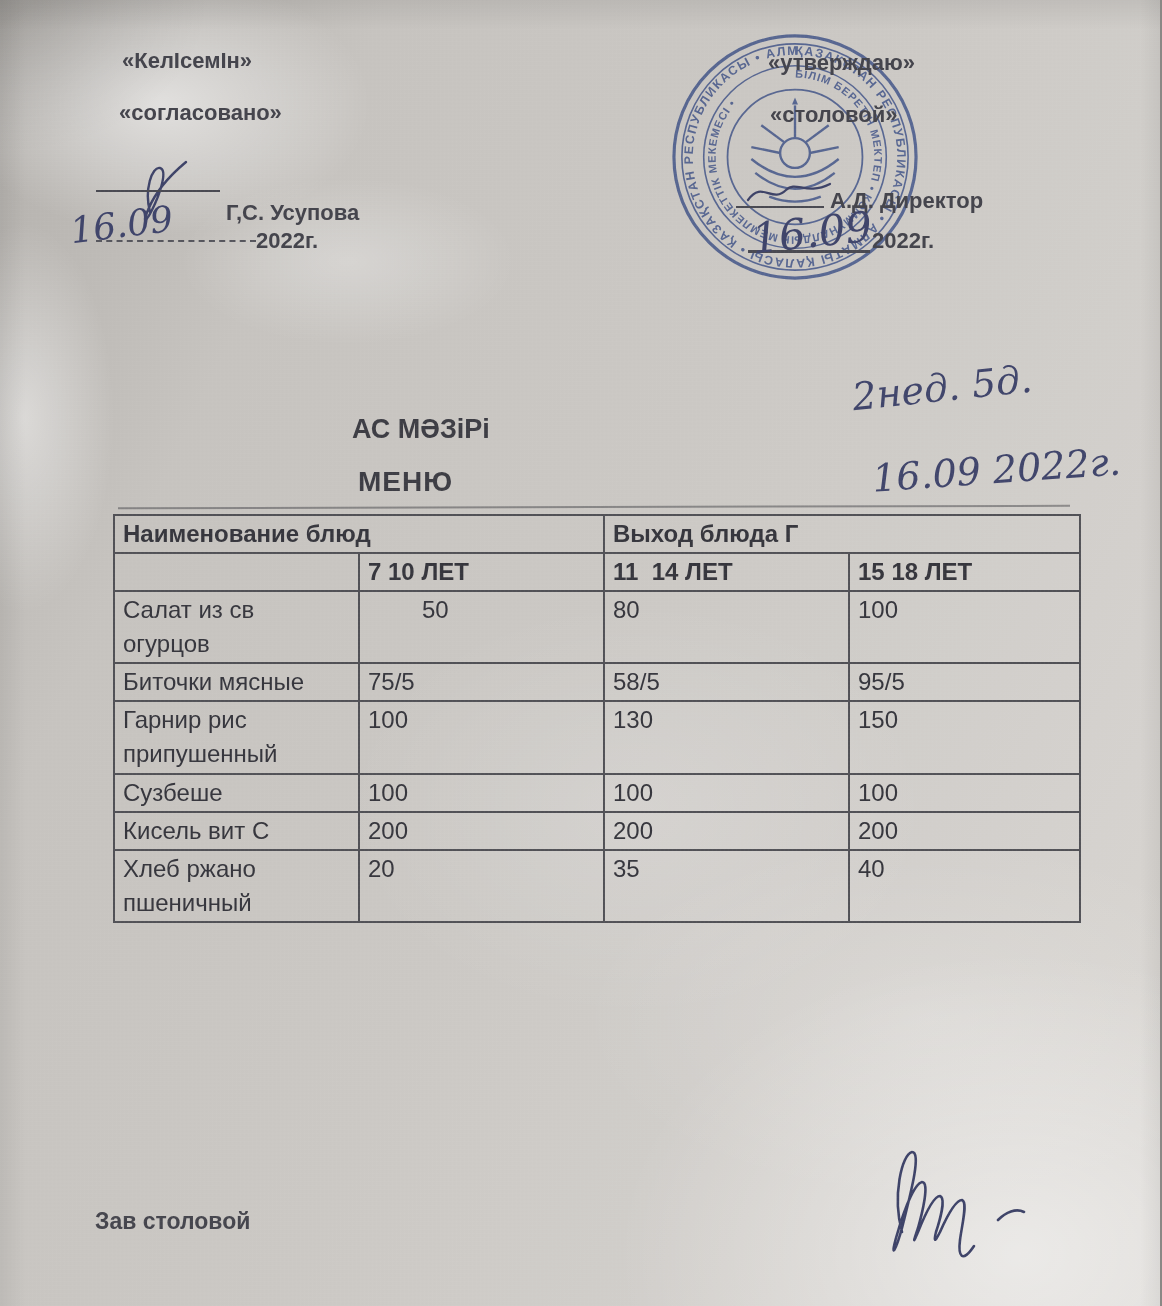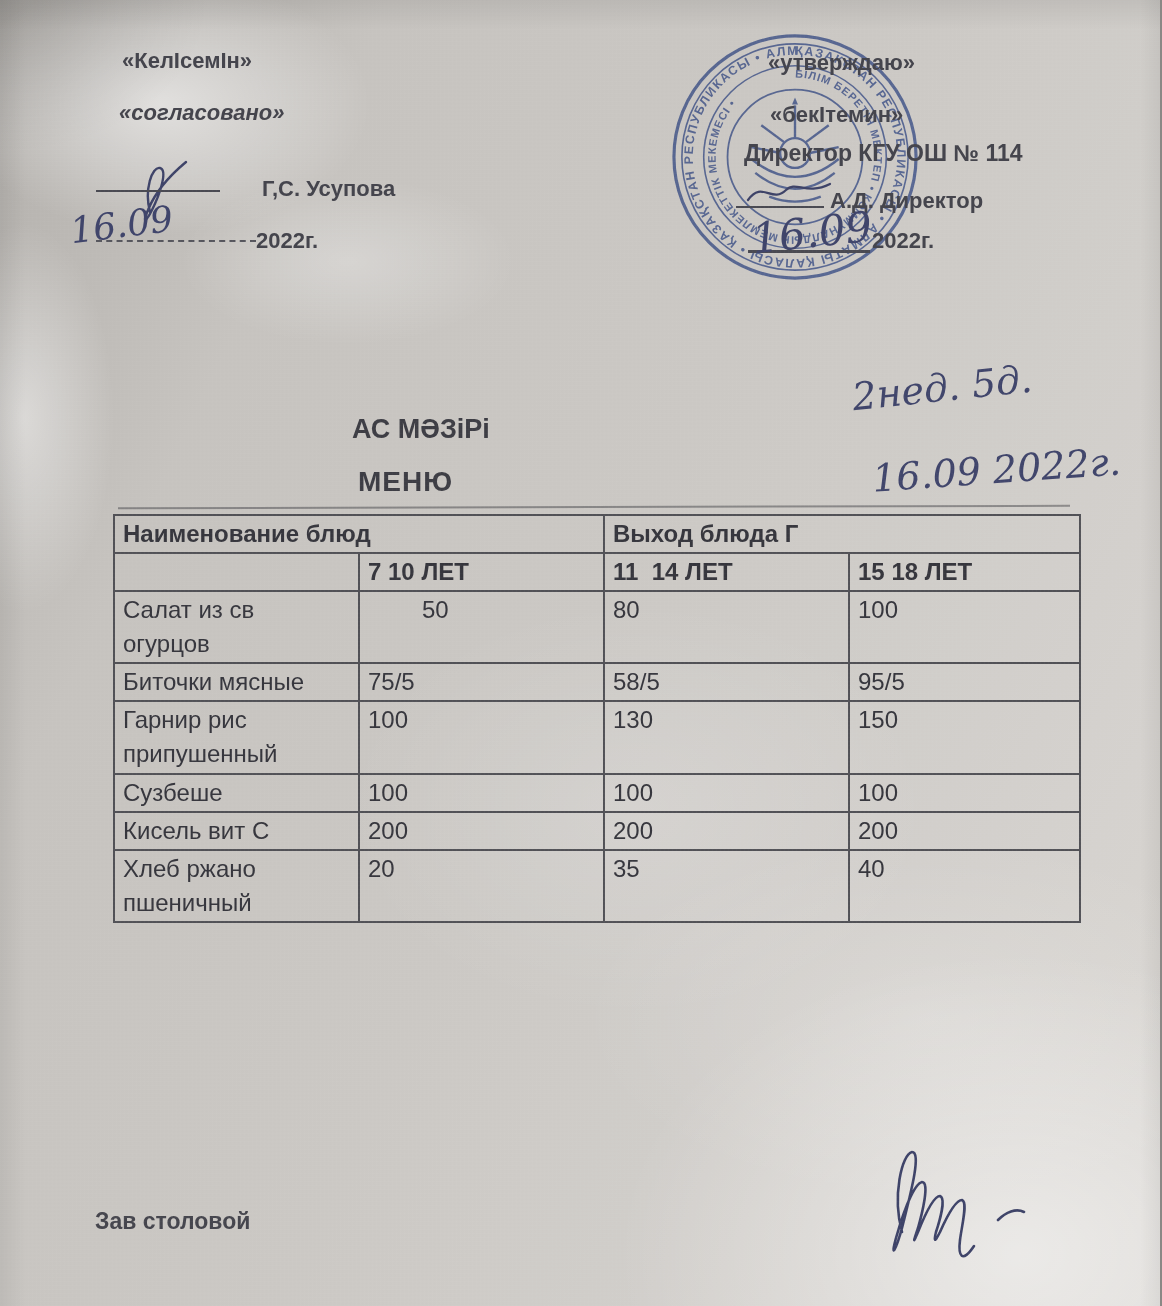--- a/index.html
+++ b/index.html
@@ -102,33 +102,32 @@
       <line x1="145" y1="126" x2="174" y2="120"></line>
       <line x1="119" y1="115" x2="96" y2="98"></line>
       <line x1="141" y1="115" x2="164" y2="98"></line>
       <path d="M86,132 Q108,150 130,150 Q152,150 174,132"></path>
       <path d="M90,146 Q110,162 130,162 Q150,162 170,146"></path>
       <path d="M104,170 Q130,180 156,170"></path>
     </g>
   </svg>
 
   <div class="typed q overstamp" style="left:122px;top:48px;">«КелІсемІн»</div>
-  <div class="typed q overstamp" style="left:119px;top:100px;font-style:italic;">«согласовано»</div>
+  <div class="typed q overstamp" style="left:119px;top:100px;">«согласовано»</div>
   <svg class="sig" style="left:120px;top:158px;" width="120" height="62">
     <path d="M30,54 C24,32 32,8 40,10 C48,12 40,36 32,52 C26,64 22,66 28,52 C36,32 54,14 66,4" stroke-width="2.4"></path>
   </svg>
   <div class="sigline" style="left:96px;top:190px;width:124px;"></div>
-  <div class="typed nm overstamp" style="left:226px;top:176px;margin-left:36px;">Г,С. Усупова</div>
+  <div class="typed nm overstamp" style="left:226px;top:200px;">Г,С. Усупова</div>
   <div class="ink overstamp" style="left:70px;top:204px;font-size:36px;transform:rotate(-7deg);">16.09</div>
   <div class="dashline" style="left:96px;top:240px;width:160px;"></div>
   <div class="typed yr overstamp" style="left:256px;top:228px;">2022г.</div>
 
   <div class="typed q overstamp" style="left:768px;top:50px;">«утверждаю»</div>
-  <div class="typed q overstamp" style="left:770px;top:102px;">«бекІтемин»</div>
-  <div class="typed org overstamp" style="left:744px;top:140px;">Директор КГУ ОШ № 114</div>
+  <div class="typed q overstamp" style="left:770px;top:102px;">«столовой»</div>
   <svg class="sig overstamp" style="left:742px;top:168px;" width="100" height="44">
     <path d="M6,32 C20,12 30,36 44,22 C54,12 64,28 88,16" stroke-width="2.2"></path>
   </svg>
   <div class="sigline" style="left:736px;top:206px;width:88px;"></div>
   <div class="typed nm overstamp" style="left:830px;top:188px;">А.Д. Директор</div>
   <div class="ink overstamp" style="left:752px;top:208px;font-size:42px;transform:rotate(-6deg);">16.09</div>
   <div class="sigline" style="left:748px;top:250px;width:122px;border-bottom-width:3px;"></div>
   <div class="typed yr overstamp" style="left:872px;top:228px;">2022г.</div>
 
   <div class="ink" style="left:852px;top:366px;font-size:38px;transform:rotate(-6deg);">2нед. 5д.</div>

